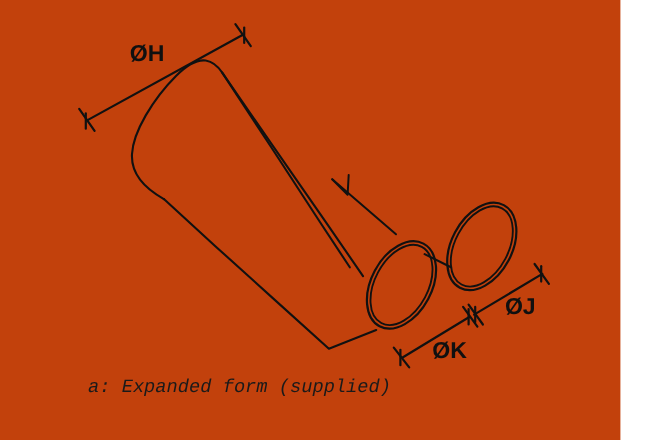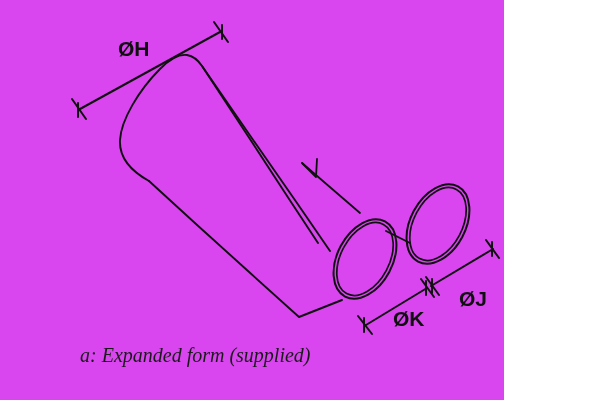--- a/index.html
+++ b/index.html
@@ -3,23 +3,23 @@
 <meta charset="utf-8">
 <title>Technical Drawing</title>
 <style>
   html, body {
     margin: 0;
     padding: 0;
     background: #ffffff;
   }
   #page {
     position: relative;
-    width: 504px;
+    width: 564px;
     height: 400px;
-    background: #d946ef;
+    background: #c2410c;
     overflow: hidden;
     font-family: "Liberation Sans", sans-serif;
   }
   #drawing {
     position: absolute;
     left: 0;
     top: 0;
     width: 600px;
     height: 400px;
     display: block;
@@ -31,30 +31,30 @@
     font-weight: 700;
     color: #101010;
     letter-spacing: 0px;
     white-space: nowrap;
     line-height: 1;
   }
   #caption {
     position: absolute;
     left: 80px;
     top: 344px;
-    font-family: Liberation Serif, serif;
+    font-family: Liberation Mono, monospace;
     font-style: italic;
-    font-size: 20px;
+    font-size: 17px;
     font-weight: 400;
     color: #1a1a1a;
     white-space: nowrap;
     line-height: 1.1;
   }
   .label-oh { left: 118px; top: 38px; }
-  .label-oj { left: 459px; top: 268px; margin-top: 20px; }
+  .label-oj { left: 459px; top: 268px; }
   .label-ok { left: 393px; top: 308px; text-align: right; }
 </style>
 </head>
 <body>
 
 <div id="page">
 
   <svg id="drawing" viewBox="0 0 600 400" xmlns="http://www.w3.org/2000/svg">
 
     <g fill="none" stroke="#111111" stroke-width="1.9" stroke-linecap="round" stroke-linejoin="round">

